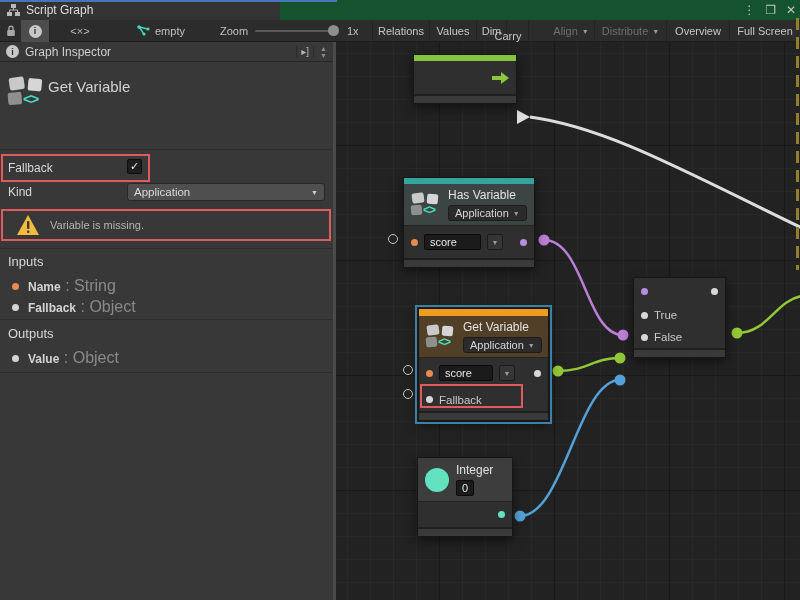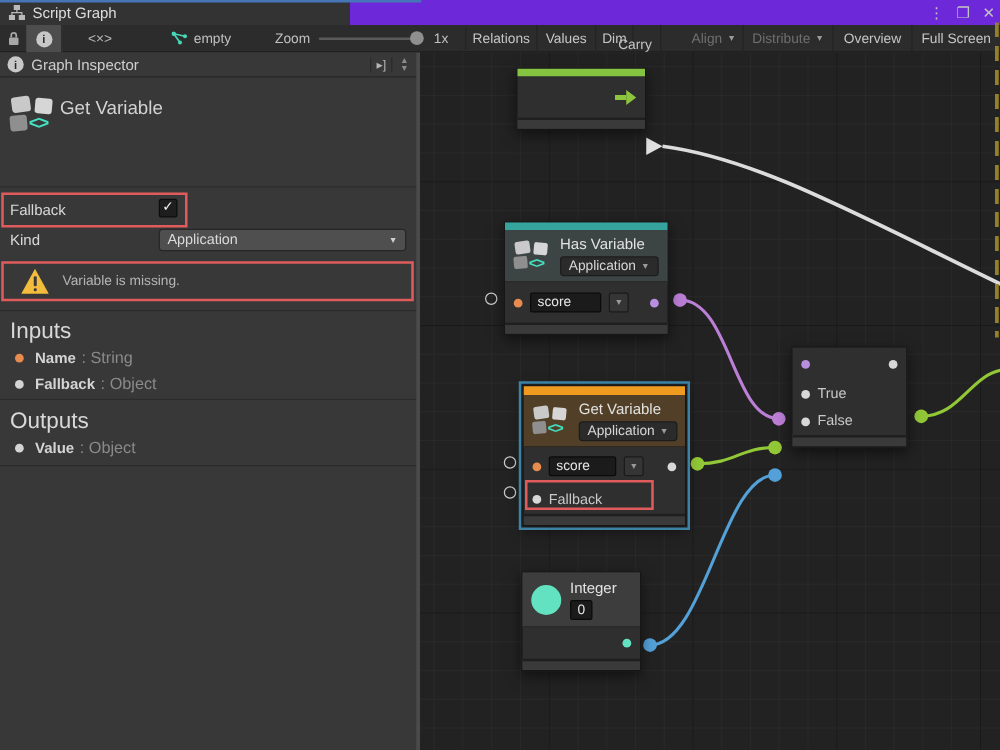--- a/index.html
+++ b/index.html
@@ -5,21 +5,21 @@
   * { box-sizing: border-box; margin: 0; padding: 0; }
   html,body { width:800px; height:600px; }
   body {
     position:relative; background:#383838; overflow:hidden;
     font-family:"Liberation Sans", sans-serif; color:#d0d0d0;
     -webkit-font-smoothing:antialiased;
   }
   .abs { position:absolute; }
 
   
-  .titlebar { left:0; top:0; width:800px; height:20px; background:#6d28d9; }
+  .titlebar { left:0; top:0; width:800px; height:20px; background:#14532d; }
   .tab { left:0; top:0; width:280px; height:20px; background:#333333;
          display:flex; align-items:center; padding-left:7px; gap:6px; }
   .tab-accent { left:0; top:0; width:337px; height:2px; background:#4676b8; }
   .tab-title { font-size:12px; color:#dedede; }
   .win-controls { right:4px; top:0; height:20px; display:flex; align-items:center; gap:10px; color:#c4c4c4; }
   .win-controls span { font-size:12px; line-height:20px; cursor:default; }
 
   
   .toolbar { left:0; top:20px; width:800px; height:22px; background:#2c2c2c;
              border-bottom:1px solid #1d1d1d; font-size:11px; color:#c6c6c6; }
@@ -45,24 +45,24 @@
   .unit-head { left:0; top:22px; width:333px; height:86px; display:flex; align-items:flex-start; padding:12px 0 0 8px; gap:10px; border-bottom:1px solid #2c2c2c;}
   .unit-title { font-size:15px; color:#d2d2d2; padding-top:2px; }
   .hdivider { position:absolute; left:0; width:333px; height:1px; background:#2c2c2c; }
   .row-label { font-size:12px; color:#d8d8d8; }
   .checkbox { position:absolute; width:15px; height:15px; background:#1e1e1e; border:1px solid #0d0d0d;
               border-radius:2px; color:#eeeeee; font-size:11px; text-align:center; line-height:13px; }
   .dropdown { position:absolute; height:18px; background:#4f4f4f; border:1px solid #272727; border-radius:3px;
               display:flex; align-items:center; padding:0 6px; font-size:11.5px; color:#dadada; }
   .dropdown .dd-arrow { margin-left:auto; color:#cfcfcf; }
   .red-rect { position:absolute; border:2px solid #e05c5c; pointer-events:none; }
-  .sec-heading { font-size:18px; color:#d8d8d8; }
+  .sec-heading { font-size:13px; color:#d8d8d8; }
   .port-row { position:absolute; left:12px; display:flex; align-items:center; gap:9px; height:16px; }
   .pdot { width:7px; height:7px; border-radius:50%; flex:none; }
-  .ptype { color:#8a8a8a; font-size:13px; }
+  .ptype { color:#8a8a8a; font-size:16px; }
   .pname { color:#d4d4d4; font-size:12px; font-weight:bold; }
 
   
   .canvas { left:336px; top:42px; width:464px; height:558px; background-color:#222222;
     background-image:
       linear-gradient(rgba(0,0,0,.38) 1px, transparent 1px),
       linear-gradient(90deg, rgba(0,0,0,.38) 1px, transparent 1px),
       linear-gradient(rgba(255,255,255,.028) 1px, transparent 1px),
       linear-gradient(90deg, rgba(255,255,255,.028) 1px, transparent 1px);
     background-size:115px 115px, 115px 115px, 23px 23px, 23px 23px;

